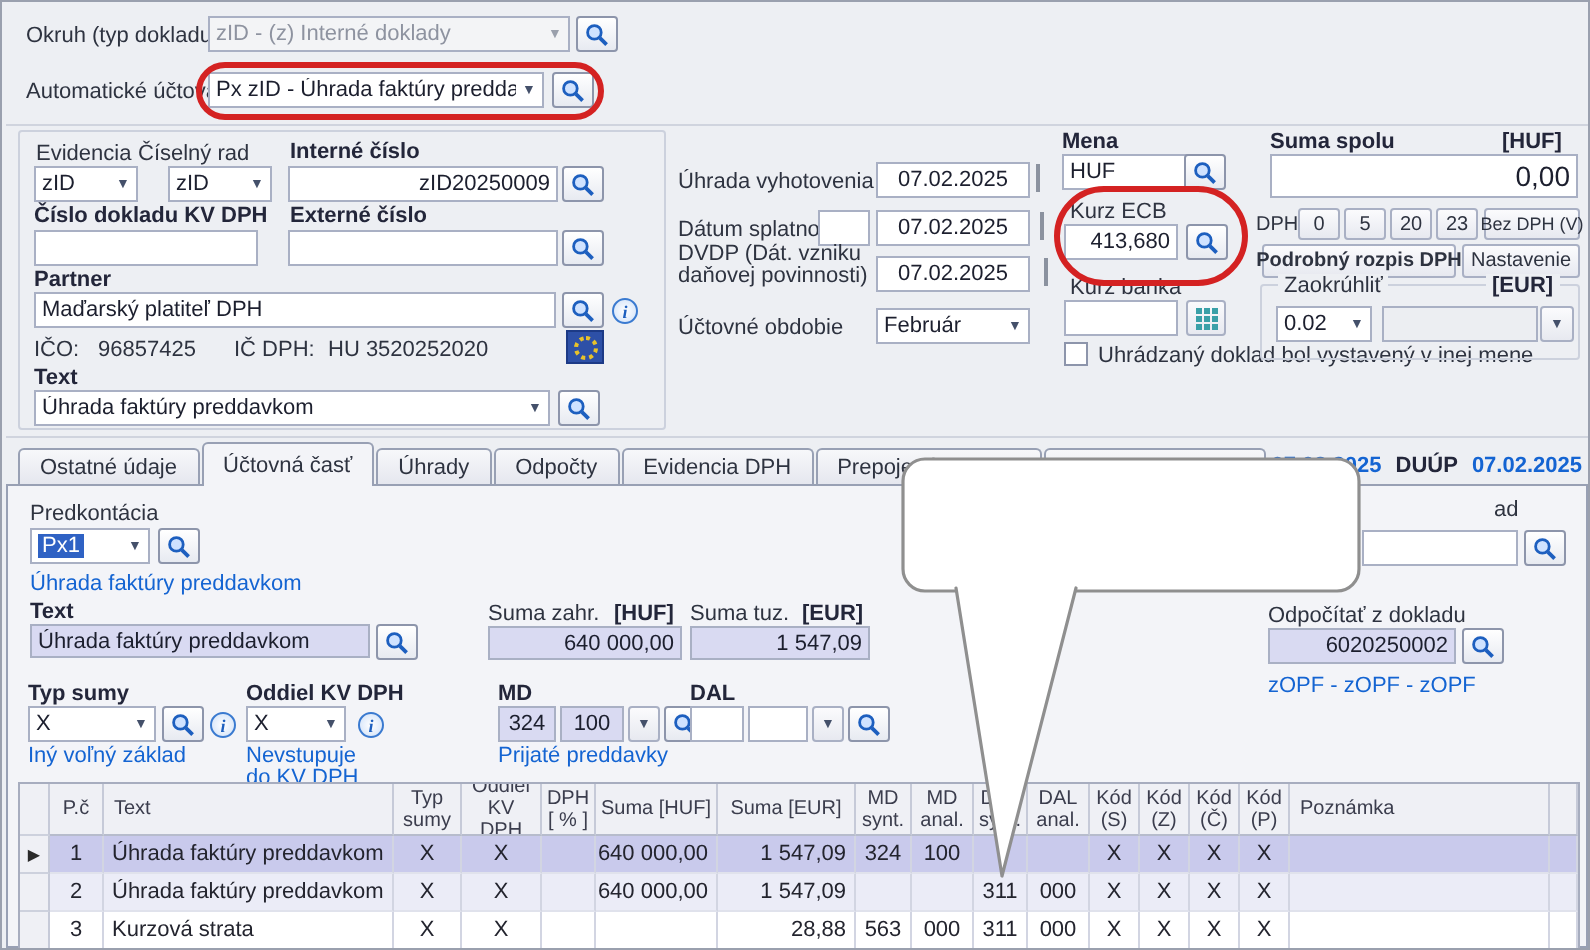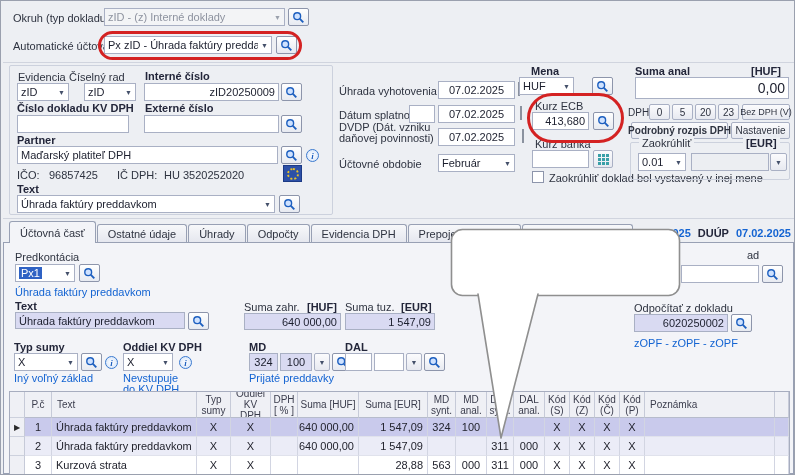--- a/index.html
+++ b/index.html
@@ -171,21 +171,21 @@
   <span class="abs cal" style="left:517px;top:129px"></span>
 
   <div class="abs lbl" style="left:338px;top:157px">Účtovné obdobie</div>
   <div class="abs combo" style="left:437px;top:153px;width:77px">
     <span class="ct">Február</span>
     <span class="dda">▼</span>
   </div>
 
   
   <div class="abs lbl b" style="left:530px;top:64px">Mena</div>
-  <div class="abs combo" style="left:518px;top:76px;width:55px">
+  <div class="abs combo" style="left:530px;top:76px;width:71px">
     <span class="ct">HUF</span>
     <span class="dda">▼</span>
   </div>
   <button class="abs mag-btn" style="left:591px;top:76px">
       <svg width="13" height="13" viewBox="0 0 13 13">
         <circle cx="5.2" cy="5.2" r="3.4" fill="#cfe2ff" stroke="#1d5fbf" stroke-width="1.4"></circle>
         <line x1="7.9" y1="7.9" x2="11.3" y2="11.3" stroke="#1d5fbf" stroke-width="1.9"></line>
       </svg>
     </button>
 
@@ -211,55 +211,55 @@
           <rect x="4" y="4" width="3" height="3"></rect>
           <rect x="8" y="4" width="3" height="3"></rect>
           <rect x="0" y="8" width="3" height="3"></rect>
           <rect x="4" y="8" width="3" height="3"></rect>
           <rect x="8" y="8" width="3" height="3"></rect>
         </g>
       </svg>
     </button>
 
   <span class="abs cb" style="left:531px;top:170px"></span>
-  <div class="abs lbl" style="left:548px;top:171px">Zaokrúhliť doklad bol vystavený v inej mene</div>
-
-  
-  <div class="abs lbl b" style="left:634px;top:64px">Suma anal</div>
+  <div class="abs lbl" style="left:548px;top:171px">Uhrádzaný doklad bol vystavený v inej mene</div>
+
+  
+  <div class="abs lbl b" style="left:634px;top:64px">Suma spolu</div>
   <div class="abs lbl b" style="left:750px;top:64px">[HUF]</div>
   <div class="abs fld r" style="left:634px;top:76px;width:154px;height:22px;font-size:14px">0,00</div>
 
   <div class="abs lbl" style="left:627px;top:106px;font-size:10px">DPH</div>
   <button class="abs pbtn" style="left:648px;top:103px;width:21px">0</button>
   <button class="abs pbtn" style="left:671px;top:103px;width:21px">5</button>
   <button class="abs pbtn" style="left:694px;top:103px;width:21px">20</button>
   <button class="abs pbtn" style="left:717px;top:103px;width:21px">23</button>
   <button class="abs pbtn" style="left:741px;top:103px;width:48px;font-size:9px">Bez DPH (V)</button>
 
   <button class="abs pbtn b" style="left:630px;top:121px;width:97px;height:17px">Podrobný rozpis DPH</button>
   <button class="abs pbtn" style="left:730px;top:121px;width:59px;height:17px">Nastavenie</button>
 
   <div class="abs gbox" style="left:629px;top:141px;width:160px;height:38px"></div>
   <div class="abs lbl" style="left:638px;top:136px;background:#edeff3;padding:0 3px">Zaokrúhliť</div>
   <div class="abs lbl b" style="left:742px;top:136px;background:#edeff3;padding:0 3px">[EUR]</div>
   <div class="abs combo" style="left:637px;top:152px;width:48px">
-    <span class="ct">0.01</span>
+    <span class="ct">0.02</span>
     <span class="dda">▼</span>
   </div>
   <div class="abs fld" style="left:690px;top:152px;width:78px;background:#eceef2"></div>
   <button class="abs pbtn" style="left:769px;top:152px;width:17px;height:18px">
       <span class="dda">▼</span>
     </button>
 
   <div class="abs hr" style="left:2px;top:217px;width:791px"></div>
 
   
   <div class="abs tabs" style="left:8px;top:221px;height:21px">
+    <div class="tab">Ostatné údaje</div>
     <div class="tab active">Účtovná časť</div>
-    <div class="tab">Ostatné údaje</div>
     <div class="tab">Úhrady</div>
     <div class="tab">Odpočty</div>
     <div class="tab">Evidencia DPH</div>
     <div class="tab">Prepojené doklady</div>
     <div class="tab">Vlastnosti dokladu</div>
   </div>
   <div class="abs" style="left:600px;top:226px;width:190px;display:flex;justify-content:flex-end;gap:7px;white-space:nowrap">
     <span class="lbl b blue">07.02.2025</span>
     <span class="lbl b">DUÚP</span>
     <span class="lbl b blue">07.02.2025</span>

